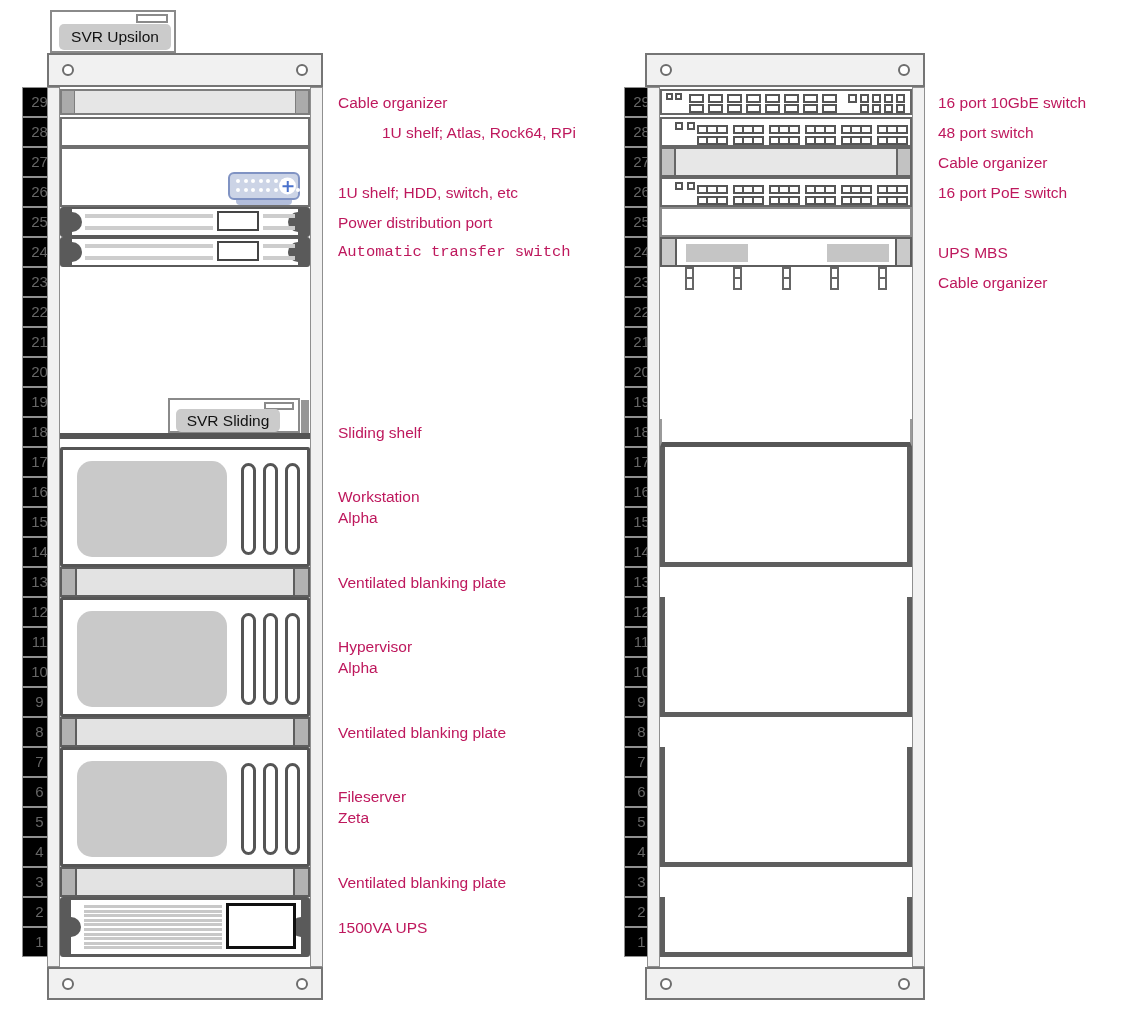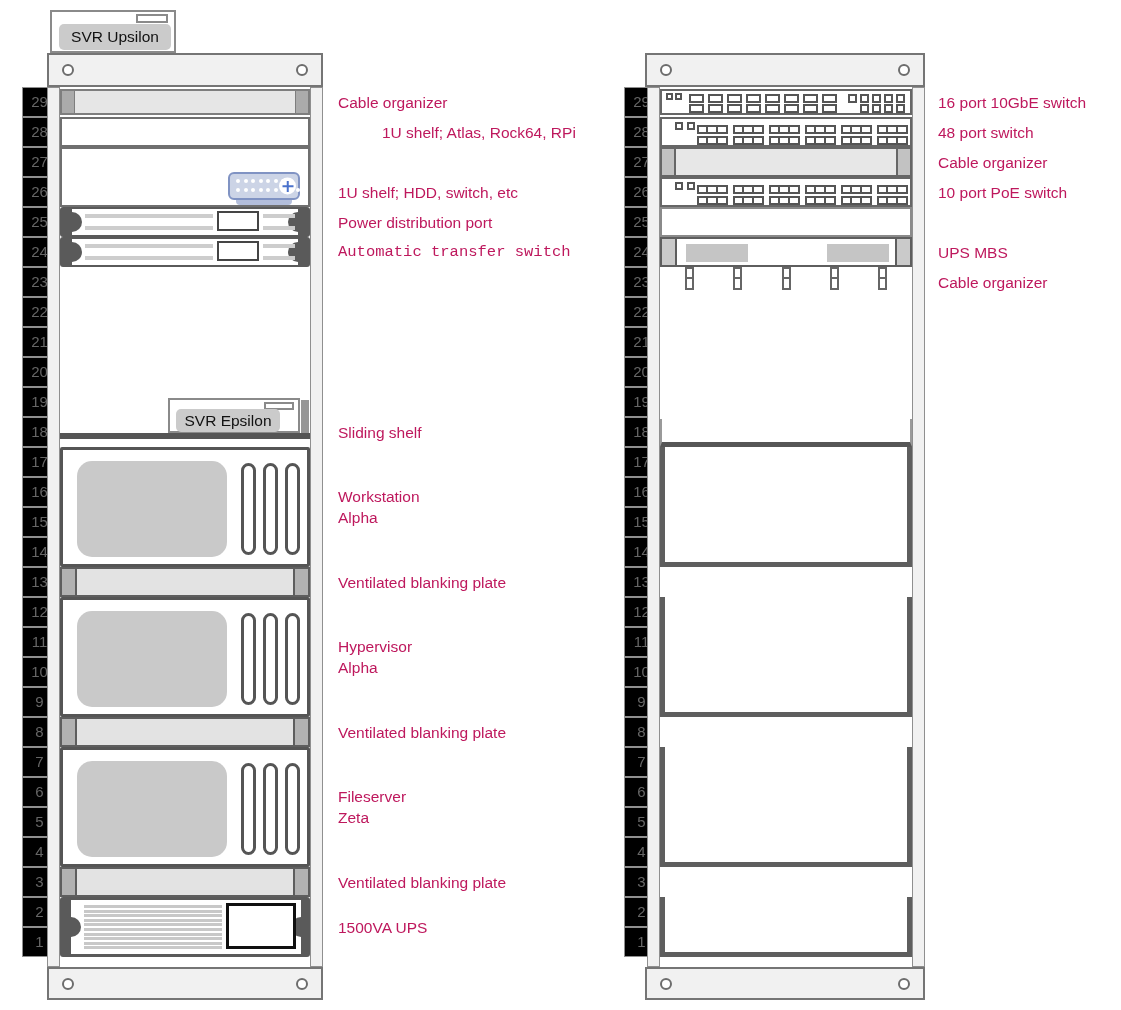--- a/index.html
+++ b/index.html
@@ -193,21 +193,21 @@
       <span class="disp"></span>
       <span class="st" style="left:191px;width:32px;top:5px;"></span>
       <span class="st" style="left:191px;width:32px;top:17px;"></span>
     </div>
   </div>
 
   <div class="shelf-stop"></div>
   <div class="shelf-bar"></div>
   <div class="svr" style="left:168px;top:398px;width:132px;height:35px;">
     <span class="slot" style="width:30px;height:8px;right:4px;"></span>
-    <span class="plate" style="width:104px;left:6px;top:9px;height:23px;">SVR Epsilon</span>
+    <span class="plate" style="width:104px;left:6px;top:9px;height:23px;">SVR Sliding</span>
   </div>
 
   <div class="srv" style="top:447px;">
     <span class="panel"></span>
     <span class="bay" style="left:178px;"></span>
     <span class="bay" style="left:200px;"></span>
     <span class="bay" style="left:222px;"></span>
   </div>
 
   <div class="vent" style="left:60px;top:567px;width:250px;height:30px;">
@@ -433,21 +433,21 @@
       <div class="note" style="left: 938px; top: 102px;">
         <div>16 port 10GbE switch</div>
       </div>
       <div class="note" style="left: 938px; top: 132px;">
         <div>48 port switch</div>
       </div>
       <div class="note" style="left: 938px; top: 162px;">
         <div>Cable organizer</div>
       </div>
       <div class="note" style="left: 938px; top: 192px;">
-        <div>10 port PoE switch</div>
+        <div>16 port PoE switch</div>
       </div>
       <div class="note" style="left: 938px; top: 252px;">
         <div>UPS MBS</div>
       </div>
       <div class="note" style="left: 938px; top: 282px;">
         <div>Cable organizer</div>
       </div>
     </div>
 
 </div>

